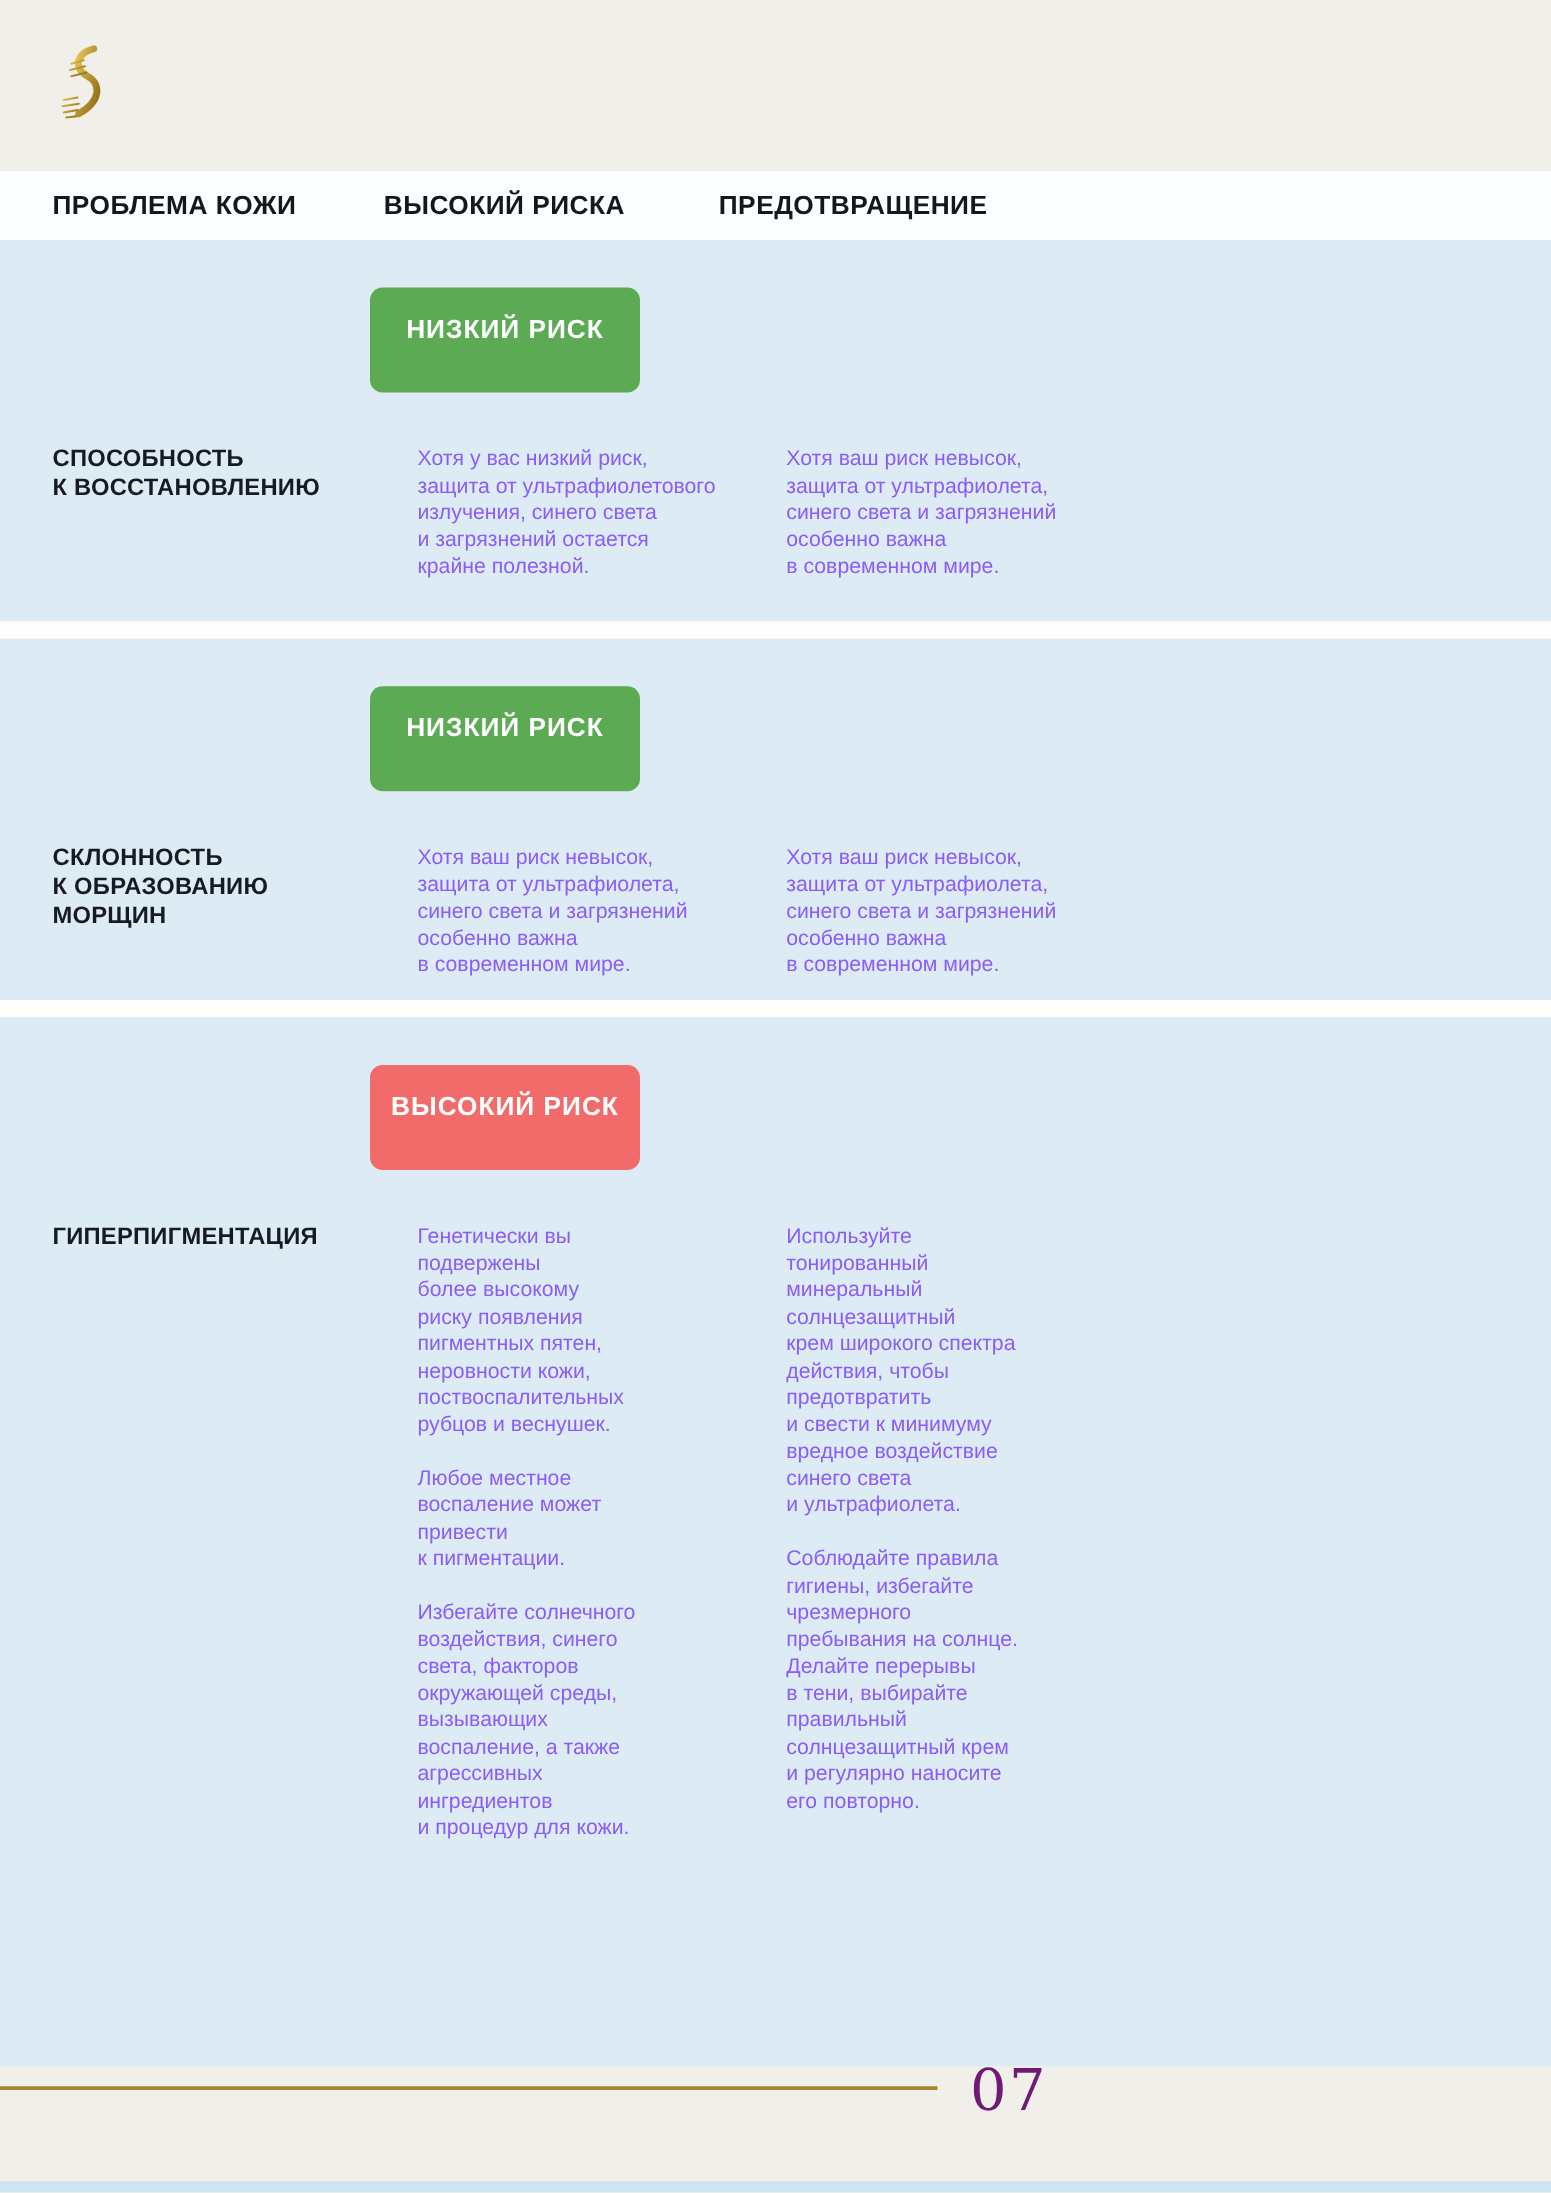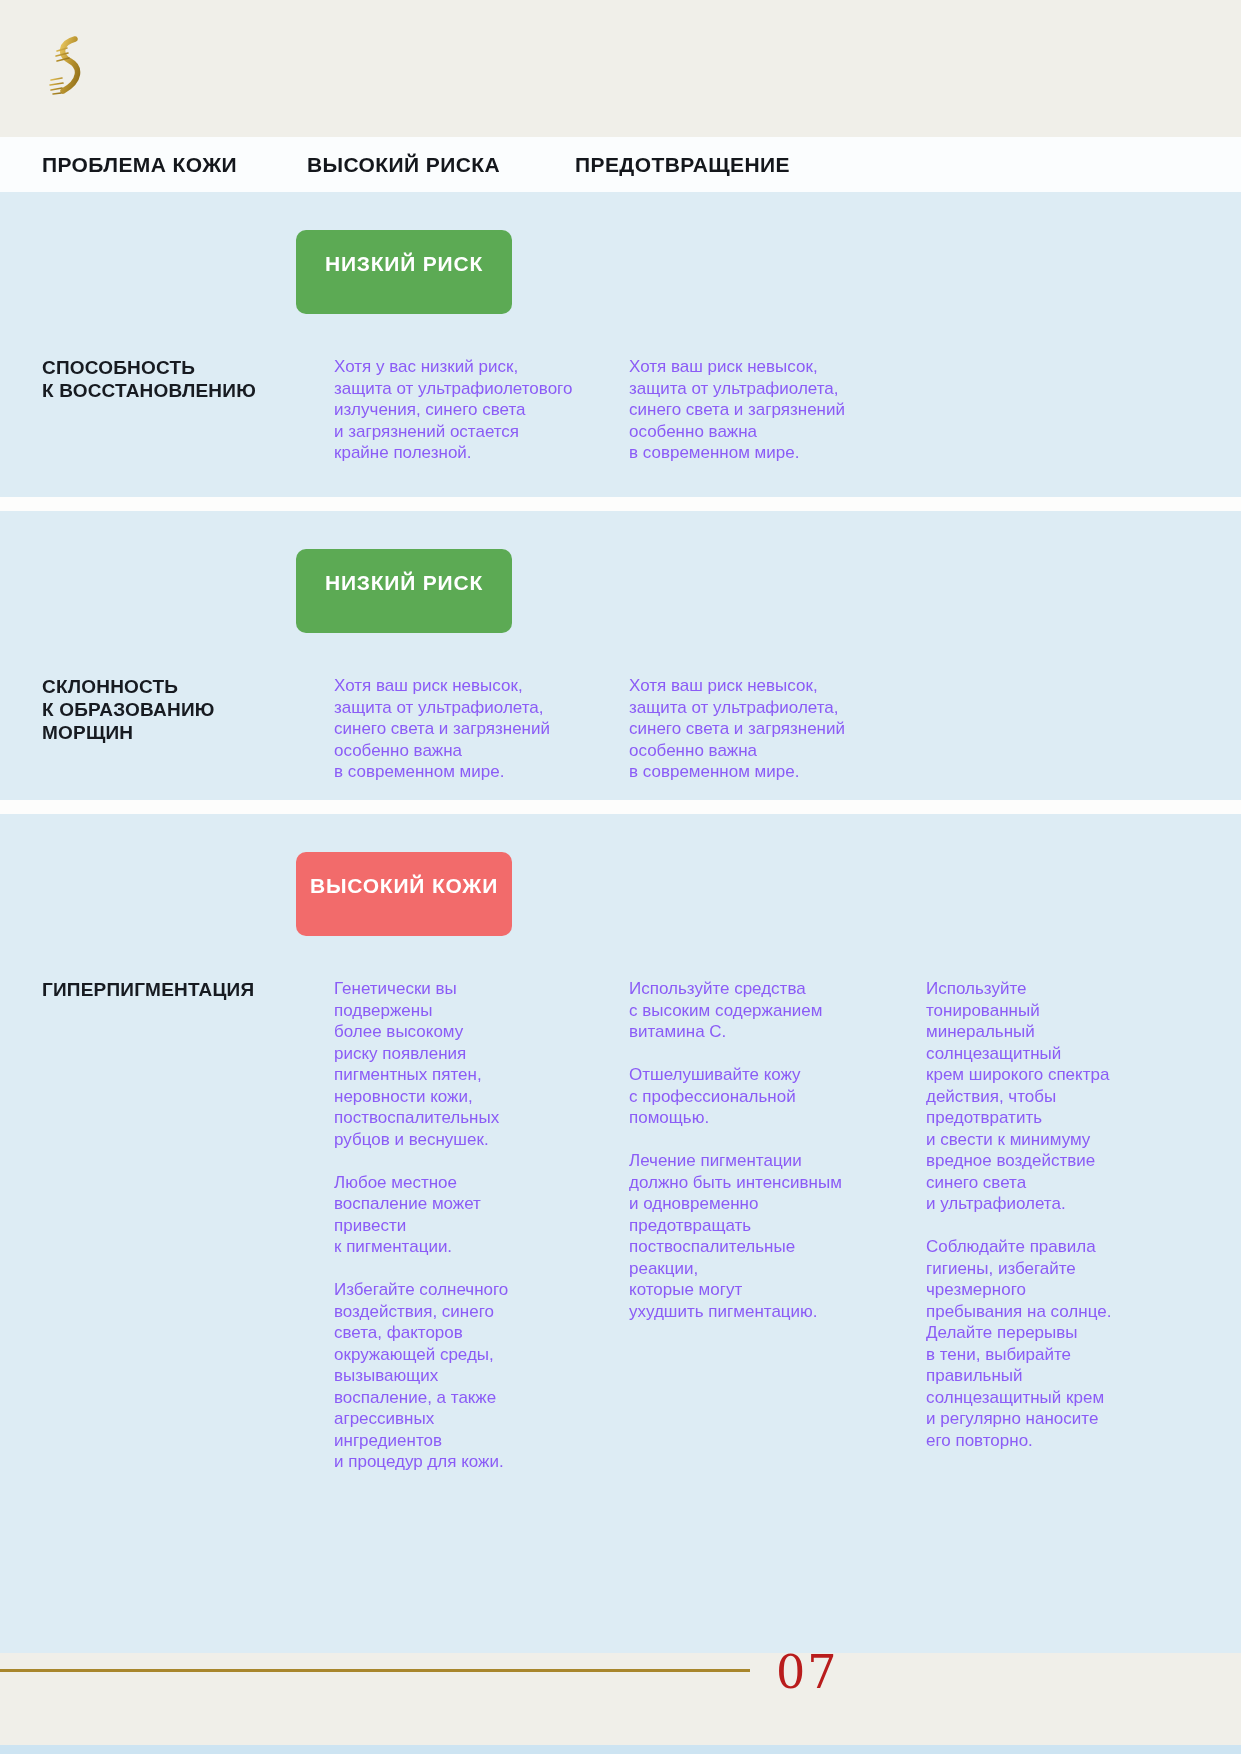--- a/index.html
+++ b/index.html
@@ -77,21 +77,21 @@
     left:0; top:16px;
     width:750px; height:3px;
     background:#a8862c;
   }
   .page-num {
     position:absolute;
     left:776px; top:-8px;
     font-family:"DejaVu Serif", serif;
     font-size:46px;
     font-weight:normal;
-    color:#b91c1c;
+    color:#701a75;
     letter-spacing:2px;
   }
   .bottom-bar { height:9px; background:#cde4f2; }
 </style>
 </head>
 <body>
 
 <div class="top-band">
   <svg class="logo" viewBox="0 0 38 62" xmlns="http://www.w3.org/2000/svg">
     <defs>
@@ -150,21 +150,21 @@
 синего света и загрязнений
 особенно важна
 в современном мире.</div>
     <div class="col bodytext"></div>
   </div>
 </section>
 
 <div class="gap"></div>
 
 <section class="card s3">
-  <span class="badge" style="background: rgb(242, 107, 107);">ВЫСОКИЙ КОЖИ</span>
+  <span class="badge" style="background: rgb(242, 107, 107);">ВЫСОКИЙ РИСК</span>
   <div class="cols">
     <div class="col title">ГИПЕРПИГМЕНТАЦИЯ</div>
     <div class="col bodytext">Генетически вы
 подвержены
 более высокому
 риску появления
 пигментных пятен,
 неровности кожи,
 поствоспалительных
 рубцов и веснушек.
@@ -176,36 +176,20 @@
 
 Избегайте солнечного
 воздействия, синего
 света, факторов
 окружающей среды,
 вызывающих
 воспаление, а также
 агрессивных
 ингредиентов
 и процедур для кожи.</div>
-    <div class="col bodytext">Используйте средства
-с высоким содержанием
-витамина С.
-
-Отшелушивайте кожу
-с профессиональной
-помощью.
-
-Лечение пигментации
-должно быть интенсивным
-и одновременно
-предотвращать
-поствоспалительные
-реакции,
-которые могут
-ухудшить пигментацию.</div>
     <div class="col bodytext">Используйте
 тонированный
 минеральный
 солнцезащитный
 крем широкого спектра
 действия, чтобы
 предотвратить
 и свести к минимуму
 вредное воздействие
 синего света

